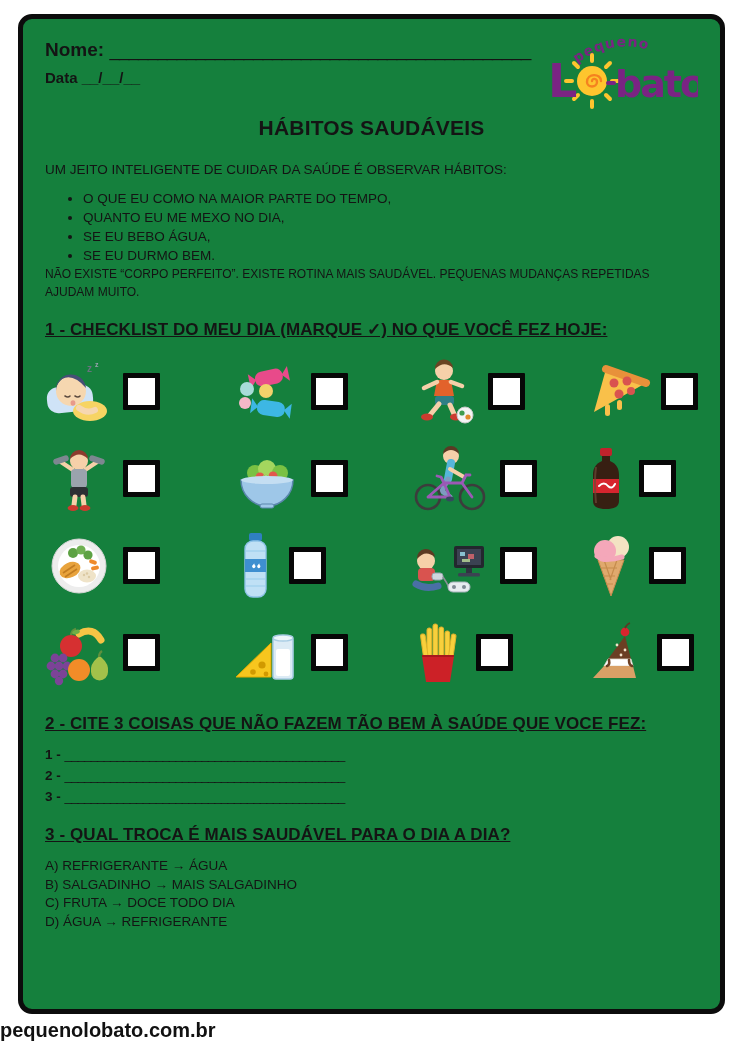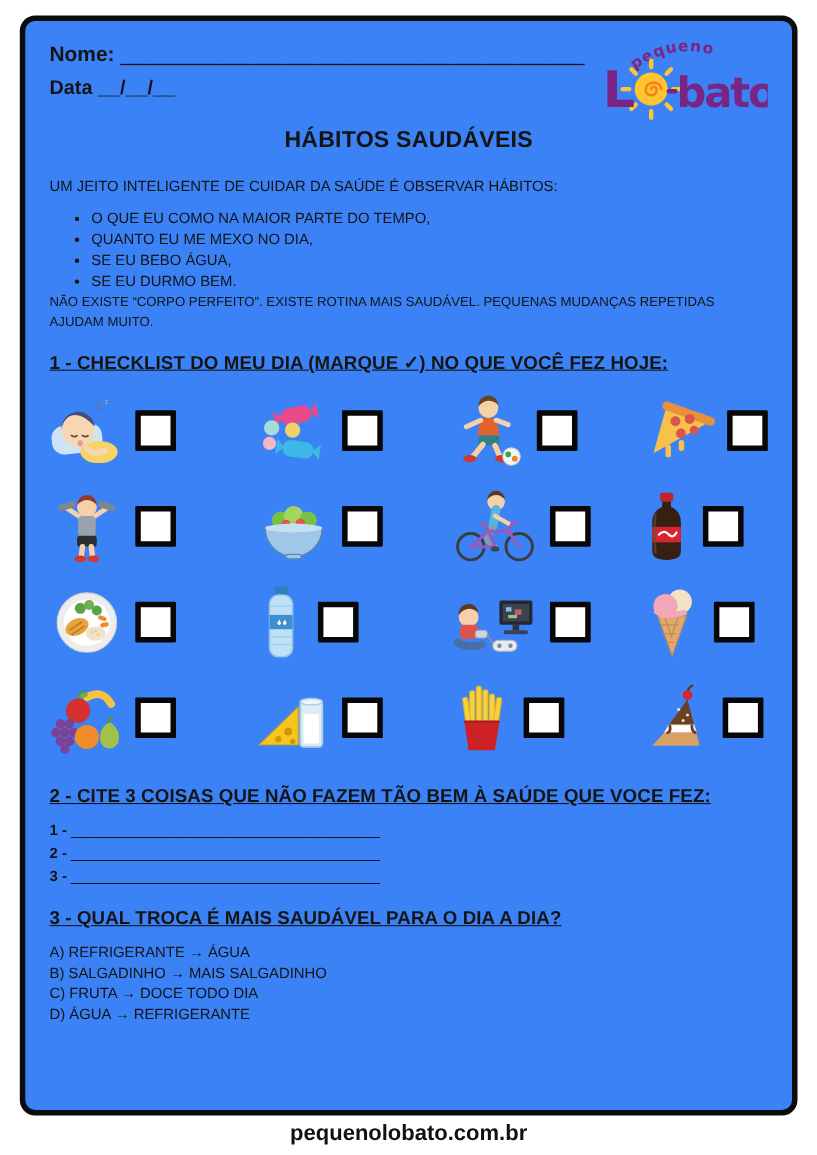--- a/index.html
+++ b/index.html
@@ -4,28 +4,28 @@
 <style>
   html,body{margin:0;padding:0;}
   body{
     width:743px;height:1050px;position:relative;background:#ffffff;
     font-family:"Liberation Sans",sans-serif;color:#141414;
     -webkit-font-smoothing:antialiased;
   }
   .sheet{
     position:absolute;left:18px;top:14px;width:707px;height:1000px;
     box-sizing:border-box;border:5px solid #0c0c0c;border-radius:14px;
-    padding:14px 22px 0 22px;background:#3b82f6;overflow:hidden;
+    padding:14px 22px 0 22px;background:#15803d;overflow:hidden;
   }
   
   .header{display:flex;justify-content:space-between;align-items:flex-start;}
   .id-block{padding-top:6px;}
   .name-row{font-size:19px;font-weight:bold;white-space:nowrap;}
   .name-row .rule-line{font-weight:400;letter-spacing:-1px;}
-  .date-row{font-size:18px;font-weight:bold;margin-top:8px;}
+  .date-row{font-size:15px;font-weight:bold;margin-top:8px;}
   .date-row .date-value{font-weight:600;}
   
   .title{ text-align:center;font-size:27px;font-weight:bold;margin-top:4px;letter-spacing:.2px;}
   .subtitle{text-align:center;font-size:21px;font-weight:bold;margin-top:3px;letter-spacing:.2px;}
   
   .intro{font-size:13.5px;margin-top:22px;}
   ul.bullets{margin:12px 0 0 0;padding-left:38px;}
   ul.bullets li{font-size:13.5px;line-height:19px;}
   .note{font-size:12px;line-height:18px;max-width:648px;}
   .q-heading{font-size:17px;font-weight:bold;margin-top:18px;letter-spacing:.1px;text-decoration:underline;}
@@ -36,21 +36,21 @@
   .checkbox{width:27px;height:27px;border:5px solid #070707;background:#fff;border-radius:1px;flex:0 0 auto;}
   
   .blank-lines{margin-top:10px;}
   .blank-line{font-size:13.5px;line-height:21px;white-space:nowrap;}
   .blank-line .num{font-weight:bold;}
   .blank-line .rule{letter-spacing:-1px;}
   
   ul.options{list-style:none;margin:12px 0 0 0;padding:0;}
   ul.options li{font-size:13.5px;line-height:18.5px;}
   
-  .site-footer{position:absolute;left:0;top:1019px;width:743px;text-align:center;
+  .site-footer{position:absolute;left:0;top:1019px;width:743px;
     font-size:20px;font-weight:bold;color:#111;}
 </style>
 </head>
 <body>
 
 <div class="sheet">
 
   <div class="header">
     <div class="id-block">
       <div class="name-row">

